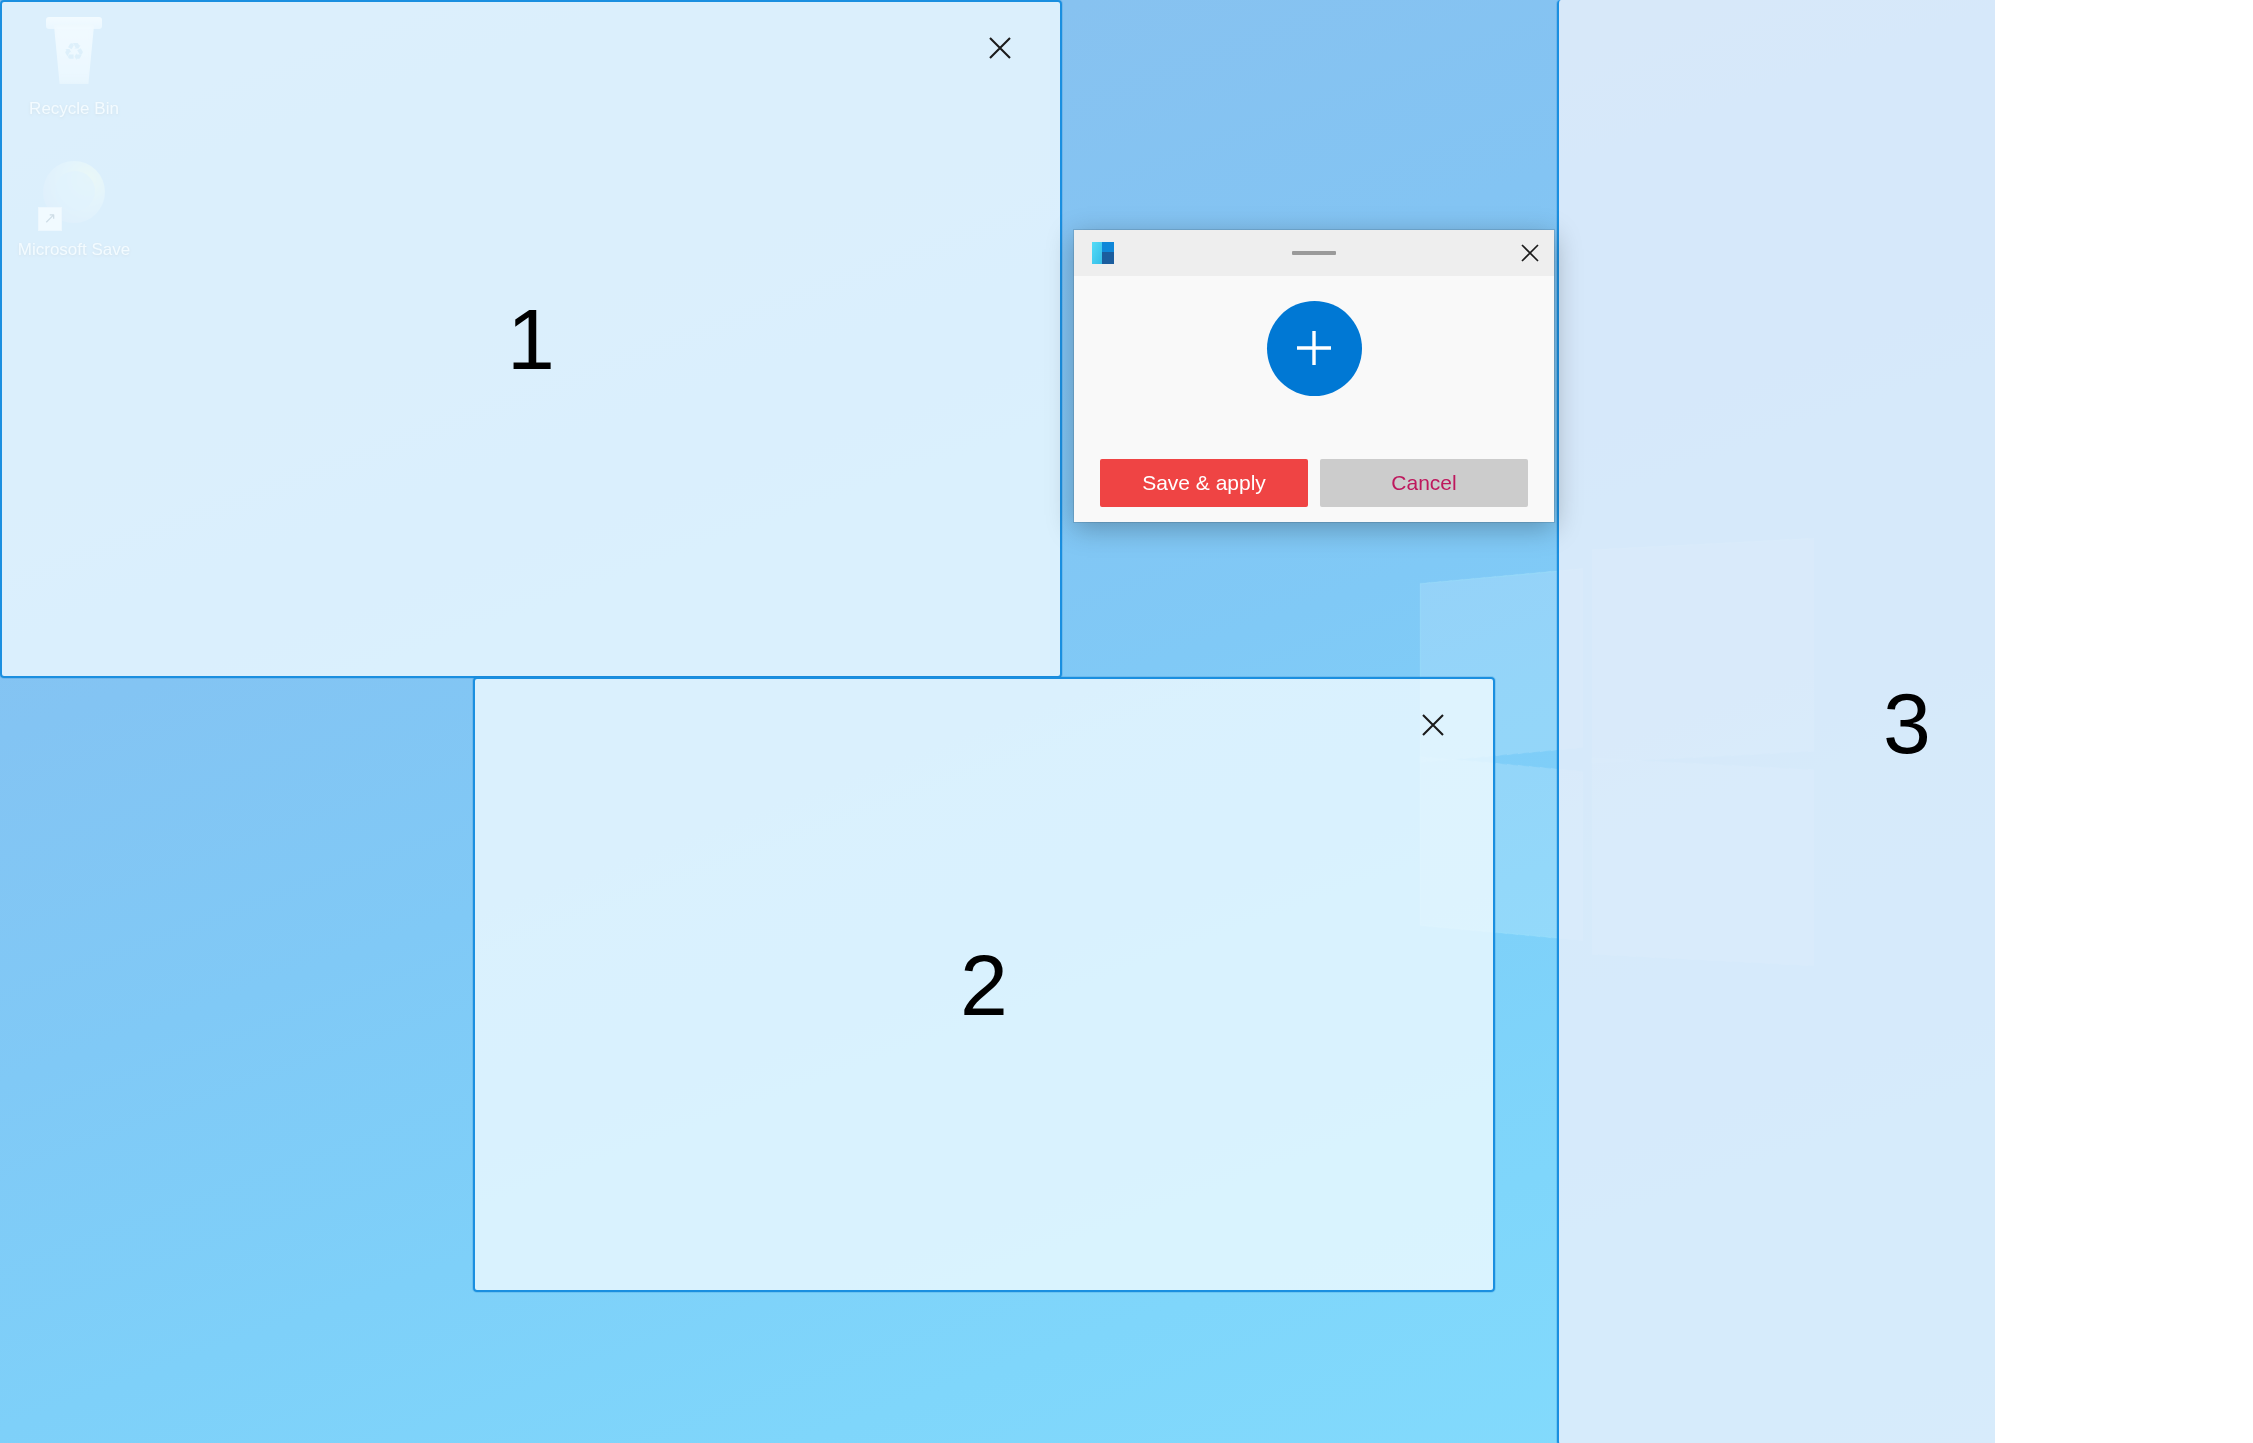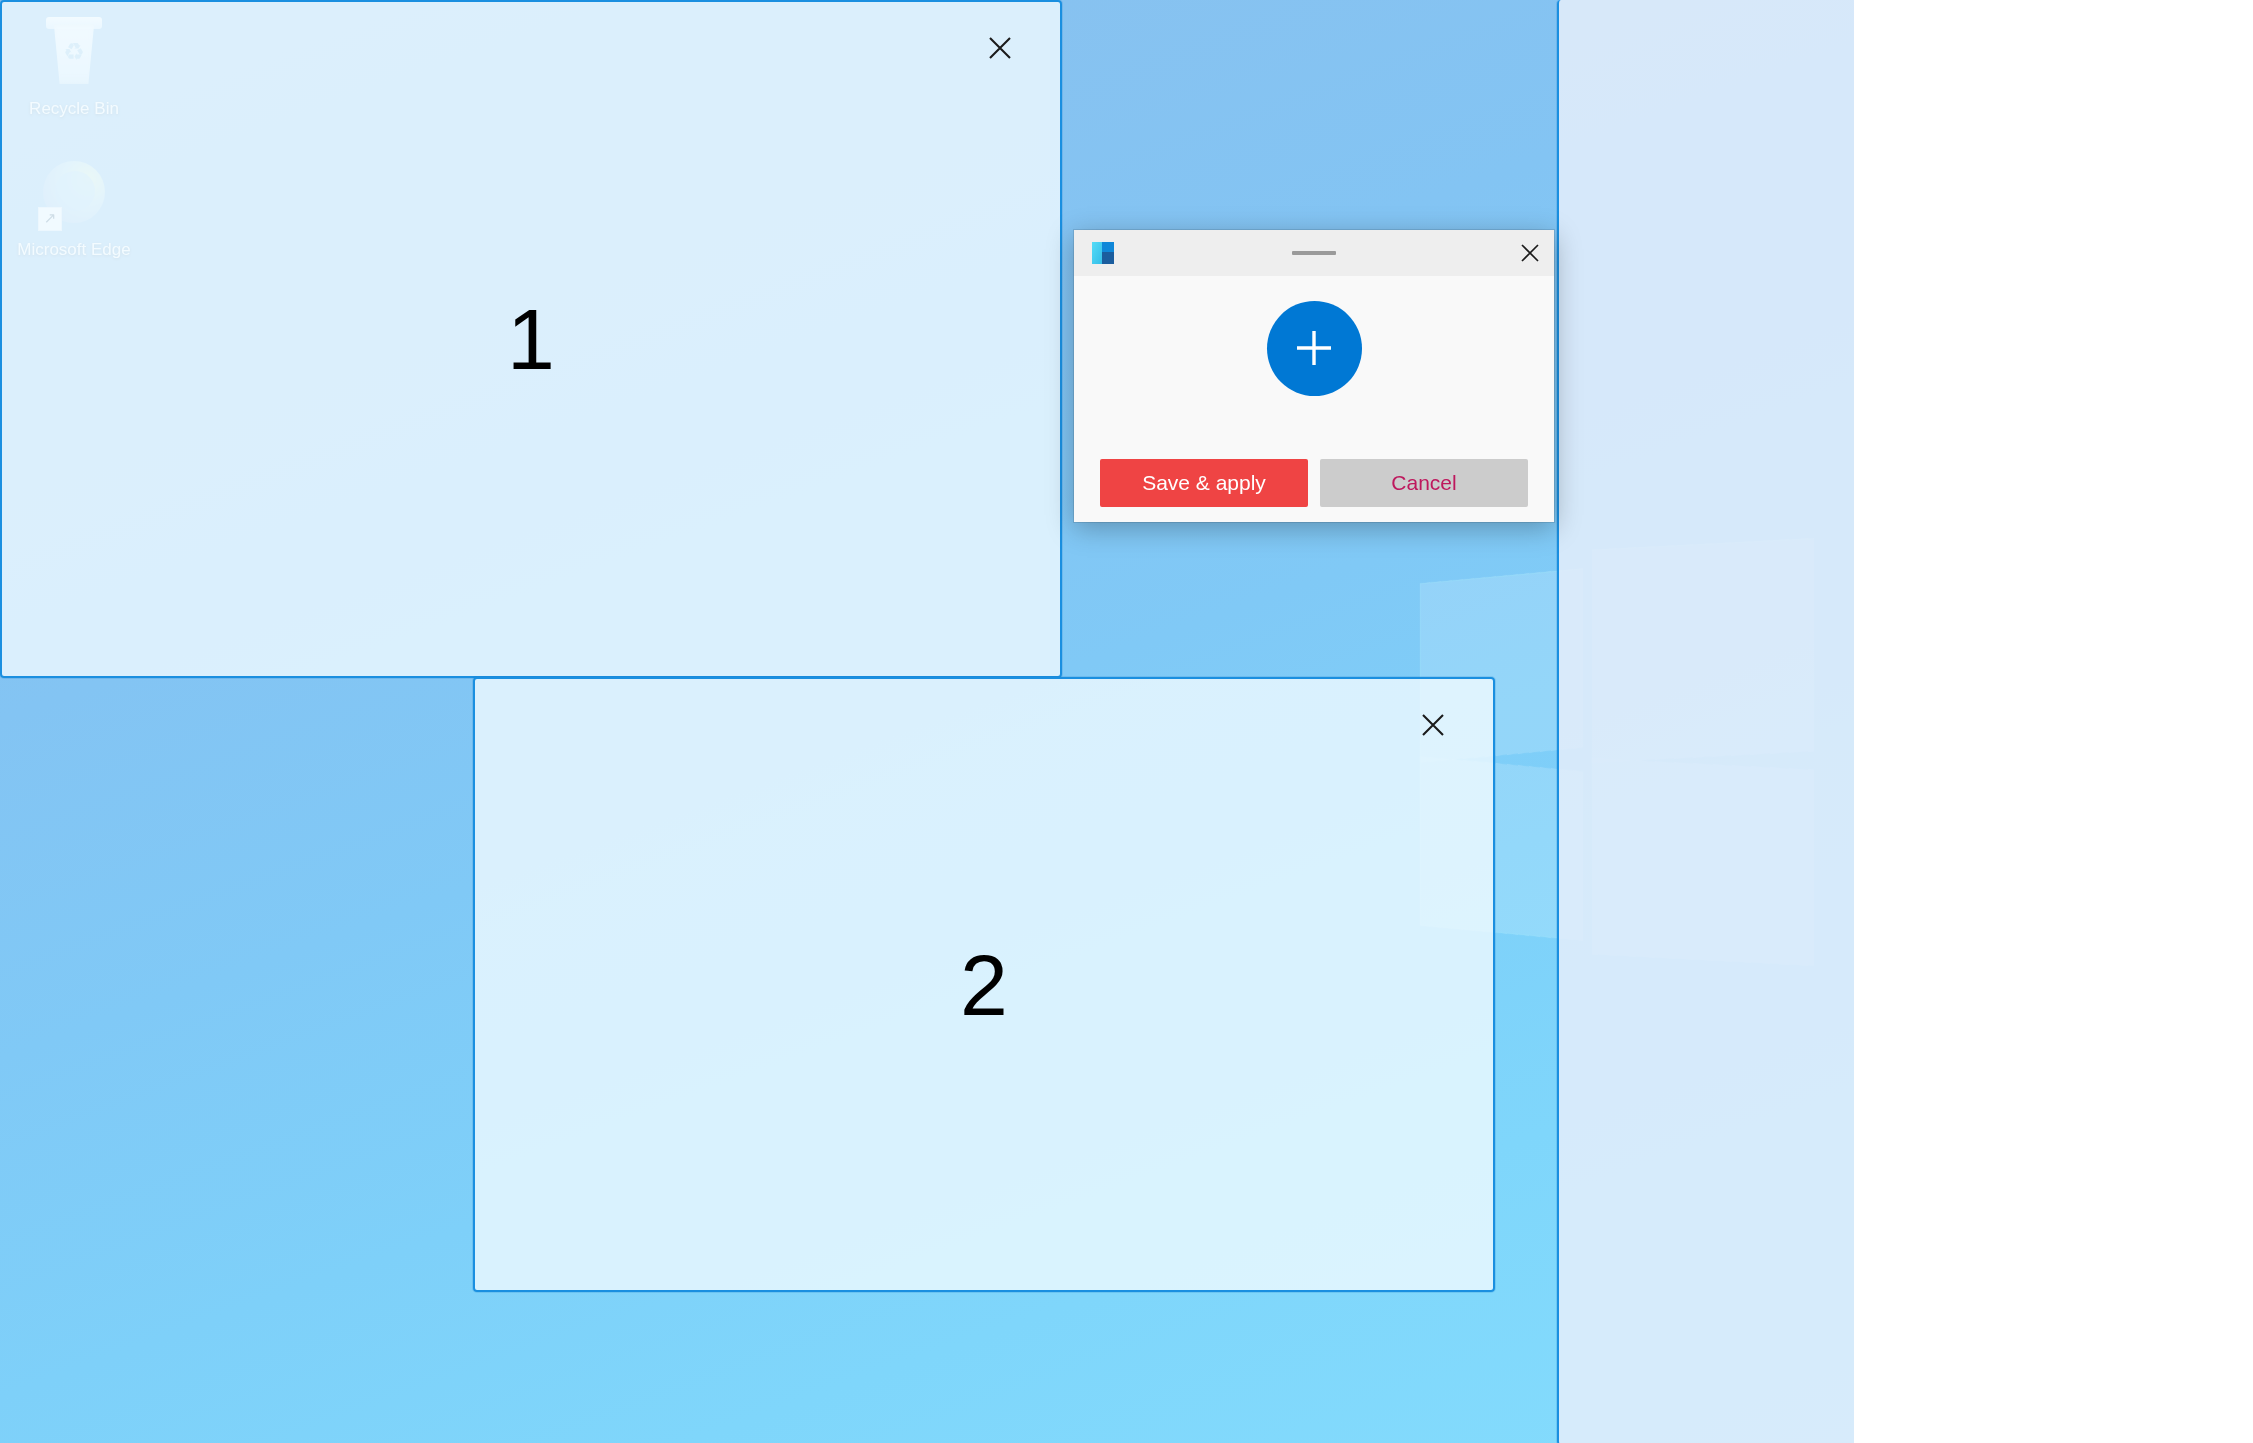--- a/index.html
+++ b/index.html
@@ -9,21 +9,21 @@
     width: 2253px;
     height: 1443px;
     overflow: hidden;
     font-family: "Liberation Sans", sans-serif;
   }
 
   
   #desktop {
     position: absolute;
     inset: 0;
-    width: 1854px;
+    width: 1995px;
     height: 1443px;
     background:
       linear-gradient(160deg,
         #8cc3ef 0%,
         #87c2f0 18%,
         #83c4f3 34%,
         #80c9f6 50%,
         #7ed0f9 66%,
         #7fd6fb 80%,
         #84dcfd 100%);
@@ -309,21 +309,21 @@
     </div>
     <span class="label">Recycle Bin</span>
   </div>
 
   <div class="desk-icon" id="icon-edge">
     <div class="glyph">
       <div class="edge-ring"></div>
       <div class="edge-hole"></div>
       <div class="edge-shortcut">↗</div>
     </div>
-    <span class="label">Microsoft Edge</span>
+    <span class="label">Microsoft Save</span>
   </div>
 
   <div class="zone" id="zone-1">
     <div class="zone-close">
       <svg width="30" height="30" viewBox="0 0 30 30">
         <path d="M5 5 L25 25 M25 5 L5 25" stroke="#1b1b1b" stroke-width="2.1" fill="none"></path>
       </svg>
     </div>
     <div class="zone-number">1</div>
   </div>

